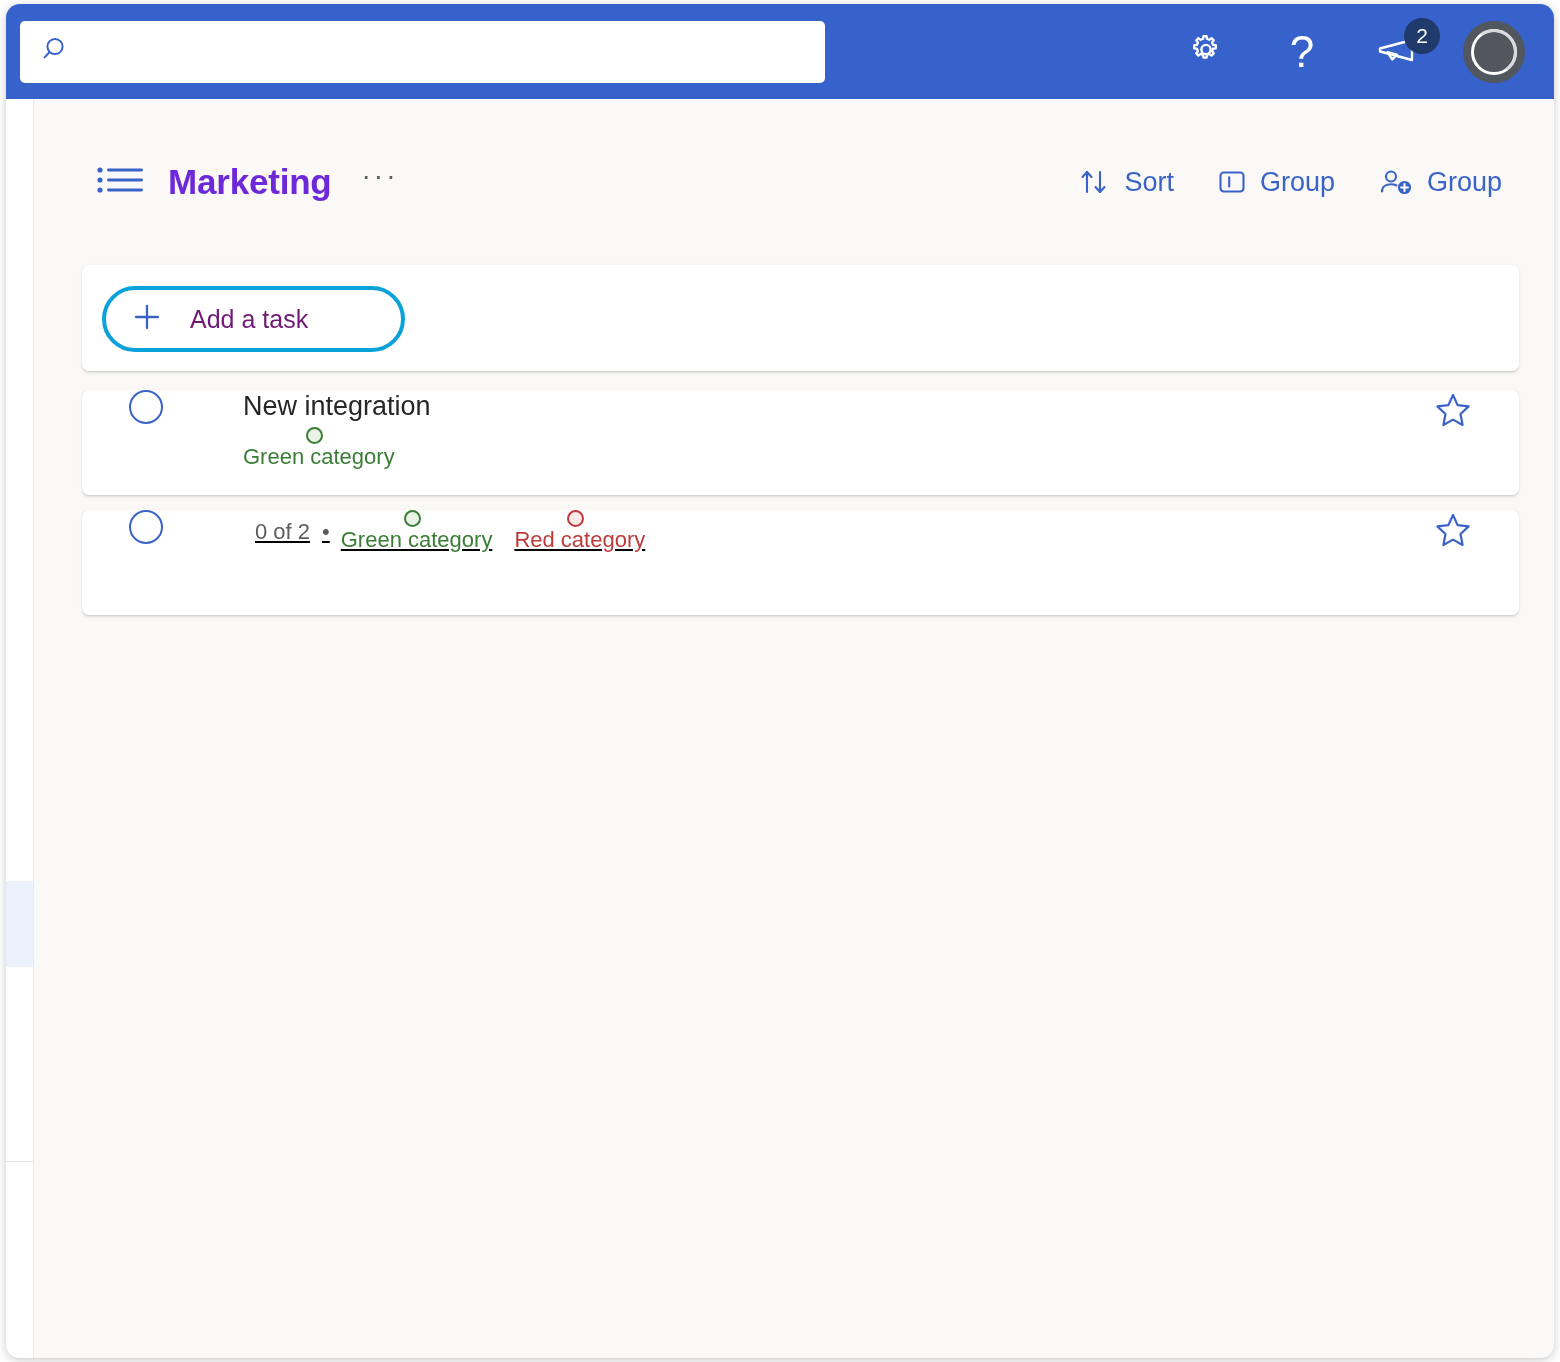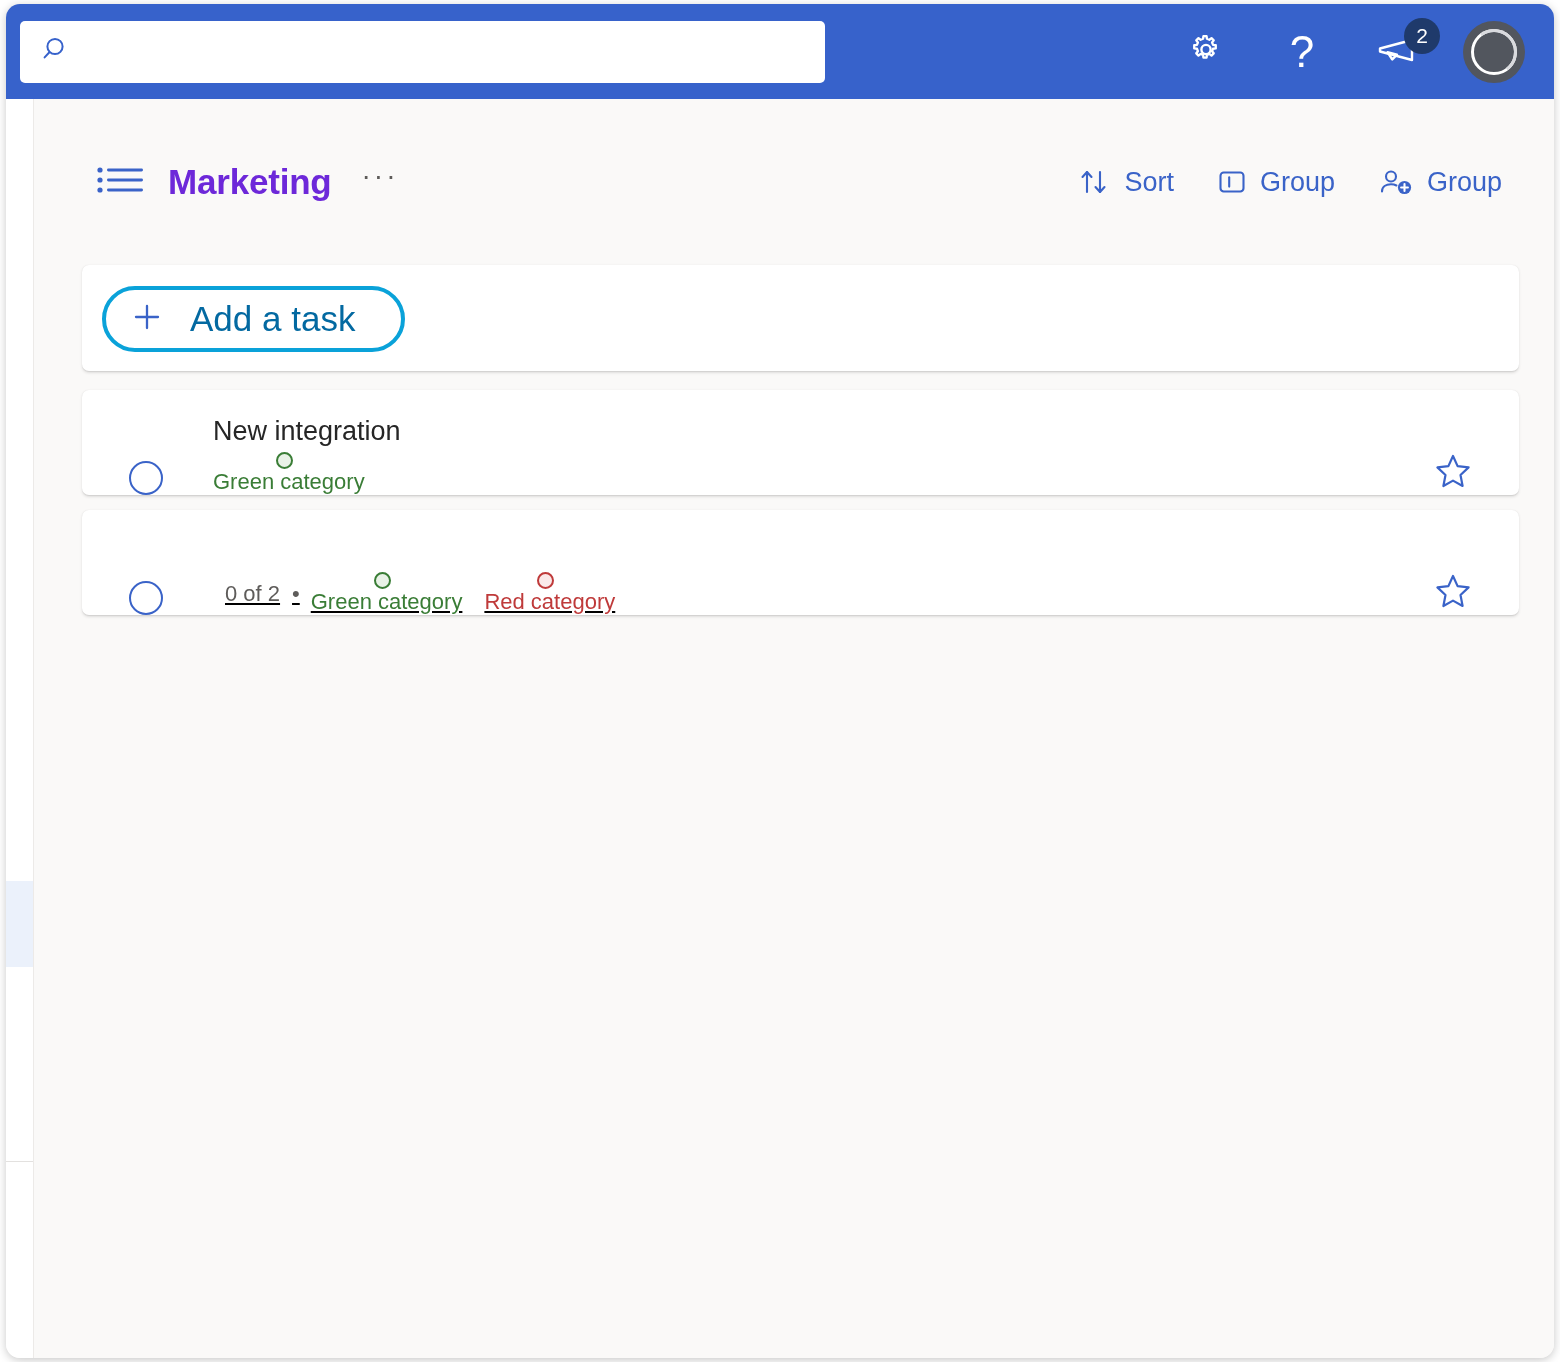--- a/index.html
+++ b/index.html
@@ -189,27 +189,27 @@
     display: flex; align-items: center;
     cursor: pointer;
   }
   .plus {
     margin-left: 26px;
     color: #3a63c8;
     display: block;
   }
   .add-task-label {
     margin-left: 28px;
-    color: #0369a1;
-    font-size: 35px;
+    color: #701a75;
+    font-size: 25px;
   }
 
   .task-row {
     position: absolute; inset: 0;
-    display: flex; align-items: flex-end;
+    display: flex; align-items: flex-start; gap: 30px;
   }
   .task-check {
     margin-left: 47px;
     width: 34px; height: 34px;
     border: 2.5px solid #3a63c8;
     border-radius: 50%;
     background: transparent;
     cursor: pointer;
     flex: 0 0 auto;
   }

